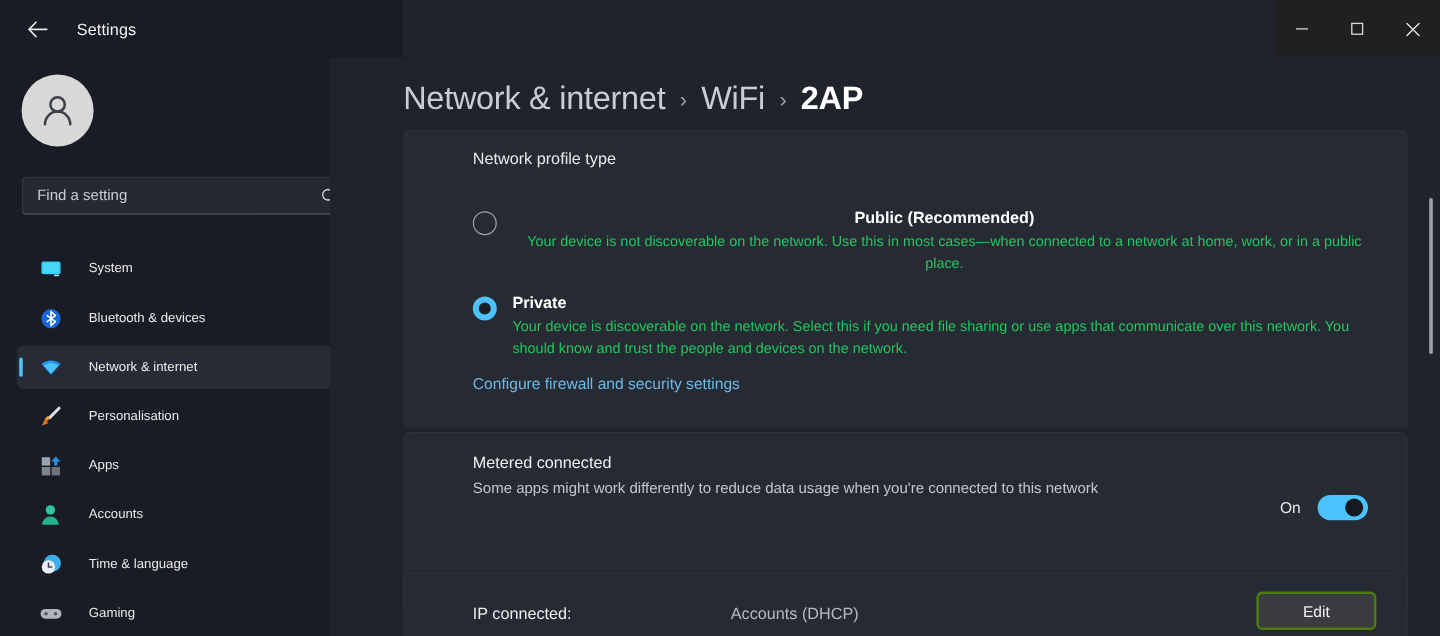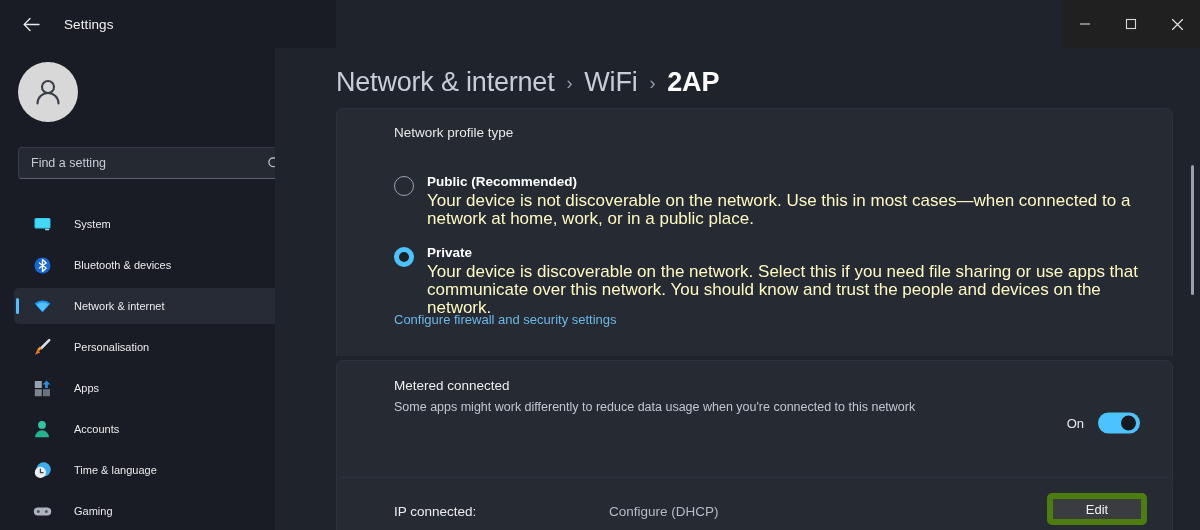--- a/index.html
+++ b/index.html
@@ -163,40 +163,40 @@
   #card-profile { top: 60px; height: 248px; border-radius: 7px 7px 0 0; border-bottom: none; }
   #card-metered { top: 312px; height: 152px; }
   #card-ip      { top: 429px; height: 80px; }
 
   .sec-title {
     position: absolute; left: 57px; top: 16px;
     font-size: 13.5px; color: #e8e8e8;
   }
 
   .radio-row { position: absolute; left: 57px; }
-  #row-public  { top: 65px; }
+  #row-public  { top: 65px; text-align: center; }
   #row-private { top: 136px; }
   .radio {
     position: absolute; left: 0; top: 2px;
     width: 20px; height: 20px; border-radius: 50%;
     border: 1.4px solid #9ba0aa;
     background: transparent;
     box-sizing: border-box;
   }
   .radio.checked {
     border: 5px solid #4cc2ff;
     background: #1b1f26;
   }
   .radio-text { margin-left: 33px; width: 720px; }
   .radio-title {
     font-size: 13.5px; font-weight: 700; color: #ffffff;
     margin-bottom: 3px;
   }
   .radio-desc {
-    font-size: 17px; color: #fef9c3; line-height: 18px;
+    font-size: 12px; color: #22c55e; line-height: 18px;
   }
   .link {
     position: absolute;
     font-size: 13px;
     color: #6cb8e6;
     cursor: default;
     text-decoration: none;
   }
   #link-firewall { left: 57px; top: 203px; }
   #link-datalimit { left: 57px; top: 116px; }
@@ -234,21 +234,21 @@
     font-size: 13.5px; color: #ededed;
   }
   .ip-value {
     position: absolute; left: 272px; top: 26px;
     font-size: 13.5px; color: #b6bac3;
   }
   .edit-btn {
     position: absolute; right: 25px; top: 15px;
     width: 100px; height: 32px;
     background: #3a3c42;
-    border: 6px solid #4d7c0f;
+    border: 2px solid #4d7c0f;
     border-radius: 5px;
     color: #f0f0f0;
     font-size: 13px;
     font-family: "Liberation Sans", sans-serif;
     cursor: default;
   }
 
   .content-scroll {
     position: absolute; right: 6px; top: 117px;
     width: 3px; height: 130px;
@@ -444,20 +444,20 @@
         <span class="toggle-state">On</span>
         <div class="toggle">
           <span class="knob"></span>
         </div>
       </div>
       <a class="link" id="link-datalimit">Set a data limit to help control data usage on this network</a>
     </div>
 
     <div class="card" id="card-ip">
       <div class="ip-label">IP connected:</div>
-      <div class="ip-value">Configure (DHCP)</div>
+      <div class="ip-value">Accounts (DHCP)</div>
       <button class="edit-btn">Edit</button>
     </div>
 
     <div class="content-scroll"></div>
   </div>
 
 </div>
 
 </body></html>

